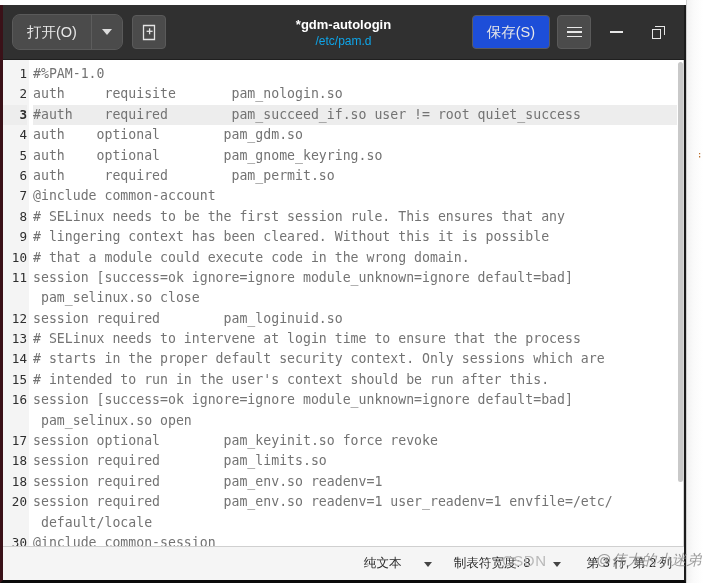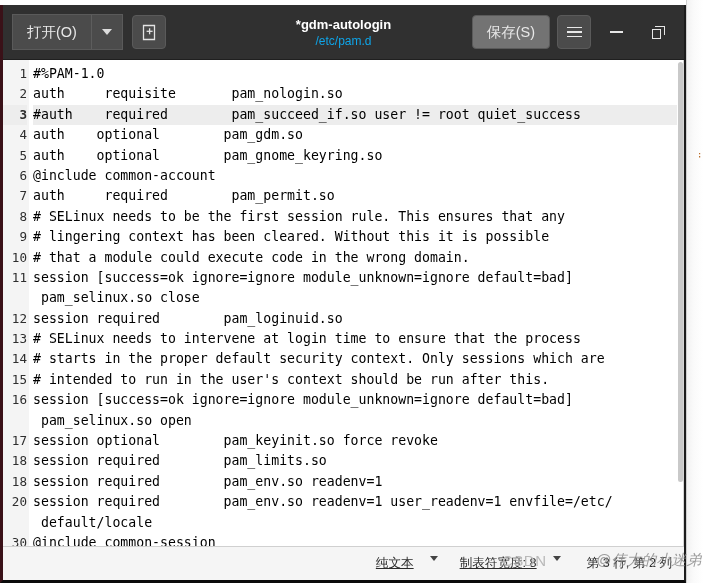--- a/index.html
+++ b/index.html
@@ -79,21 +79,21 @@
     display: flex;
     align-items: center;
     gap: 2px;
     margin-left: auto;
     z-index: 2;
   }
 
   .btn-group {
     display: flex;
     align-items: stretch;
-    border-radius: 0;
+    border-radius: 8px;
     overflow: hidden;
     background: #4b4b4b;
     border: 1px solid #5a5a5a;
     height: 34px;
   }
   .btn-open {
     display: flex;
     align-items: center;
     justify-content: center;
     padding: 0 14px;
@@ -129,21 +129,21 @@
     box-sizing: border-box;
     cursor: default;
   }
   .btn-save {
     height: 34px;
     display: flex;
     align-items: center;
     justify-content: center;
     padding: 0 14px;
     border-radius: 4px;
-    background: #737373;
+    background: #1d4ed8;
     border: 1px solid #5a5a5a;
     color: #e8e8e8;
     font-size: 14.5px;
     box-sizing: border-box;
     cursor: default;
     margin-right: 5px;
   }
   .wc-btn {
     width: 34px;
     height: 34px;
@@ -259,21 +259,21 @@
     background: #ededed;
   }
   #gutter .ln.blank {
     color: transparent;
   }
   #code {
     flex: 1;
     padding-top: 4px;
     padding-left: 4px;
     box-sizing: border-box;
-    color: #000000;
+    color: #737373;
     overflow: hidden;
   }
   #code .cl {
     height: 20.4px;
     line-height: 20.4px;
     white-space: pre;
   }
   #code .cl.cur {
     background: #ededed;
   }
@@ -308,26 +308,25 @@
     align-items: center;
     justify-content: flex-end;
     padding-right: 12px;
     box-sizing: border-box;
     position: relative;
     font-size: 12.6px;
     color: #2b2b2b;
   }
   .sb-item {
     display: flex;
-    align-items: flex-start;
-    gap: 16px;
+    align-items: center;
+    gap: 22px;
     margin-left: 22px;
     cursor: default;
     white-space: nowrap;
-    text-decoration: underline;
   }
   .sb-caret {
     width: 0; height: 0;
     border-left: 4.5px solid transparent;
     border-right: 4.5px solid transparent;
     border-top: 5px solid #444;
     display: inline-block;
     position: relative;
     top: 1px;
   }
@@ -442,22 +441,22 @@
             <div class="ln">20</div>
             <div class="ln blank">&nbsp;</div>
             <div class="ln">30</div>
           </div>
         <div id="code">
             <div class="cl">#%PAM-1.0</div>
             <div class="cl">auth     requisite       pam_nologin.so</div>
             <div class="cl cur">#auth    required        pam_succeed_if.so user != root quiet_success</div>
             <div class="cl">auth    optional        pam_gdm.so</div>
             <div class="cl">auth    optional        pam_gnome_keyring.so</div>
+            <div class="cl">auth     required        pam_permit.so</div>
             <div class="cl">@include common-account</div>
-            <div class="cl">auth     required        pam_permit.so</div>
             <div class="cl"># SELinux needs to be the first session rule. This ensures that any</div>
             <div class="cl"># lingering context has been cleared. Without this it is possible</div>
             <div class="cl"># that a module could execute code in the wrong domain.</div>
             <div class="cl">session [success=ok ignore=ignore module_unknown=ignore default=bad]</div>
             <div class="cl"> pam_selinux.so close</div>
             <div class="cl">session required        pam_loginuid.so</div>
             <div class="cl"># SELinux needs to intervene at login time to ensure that the process</div>
             <div class="cl"># starts in the proper default security context. Only sessions which are</div>
             <div class="cl"># intended to run in the user's context should be run after this.</div>
             <div class="cl">session [success=ok ignore=ignore module_unknown=ignore default=bad]</div>

